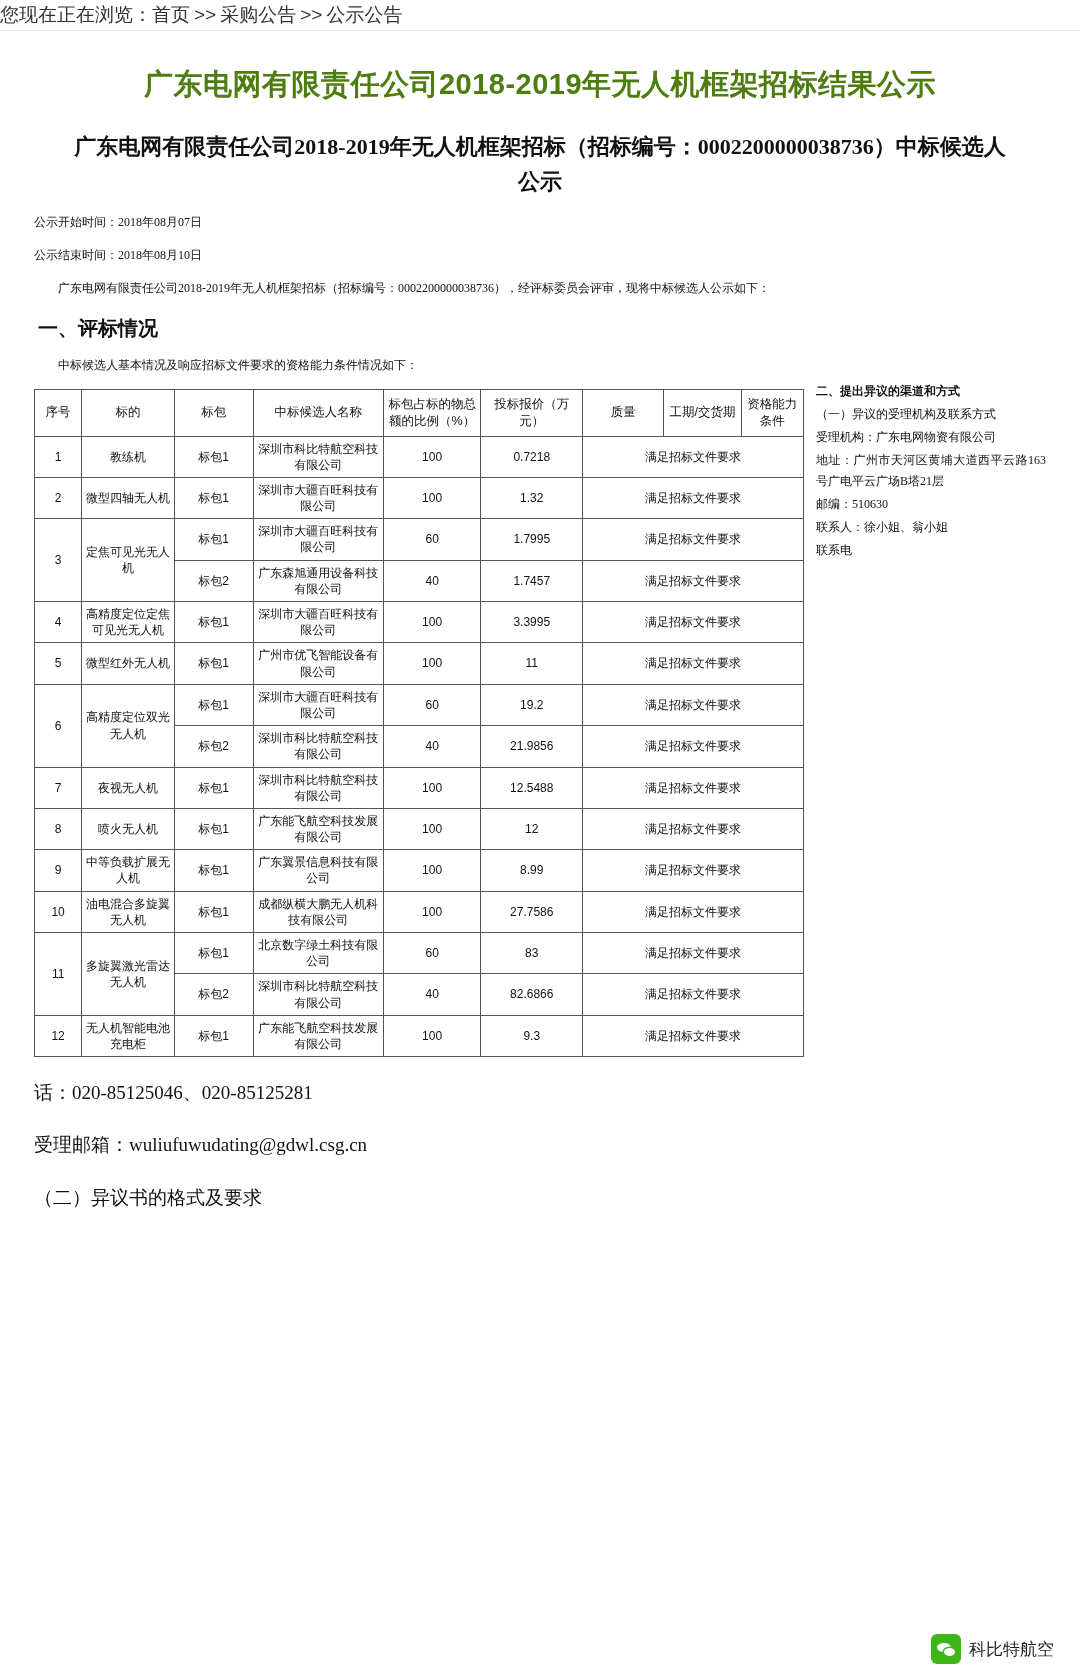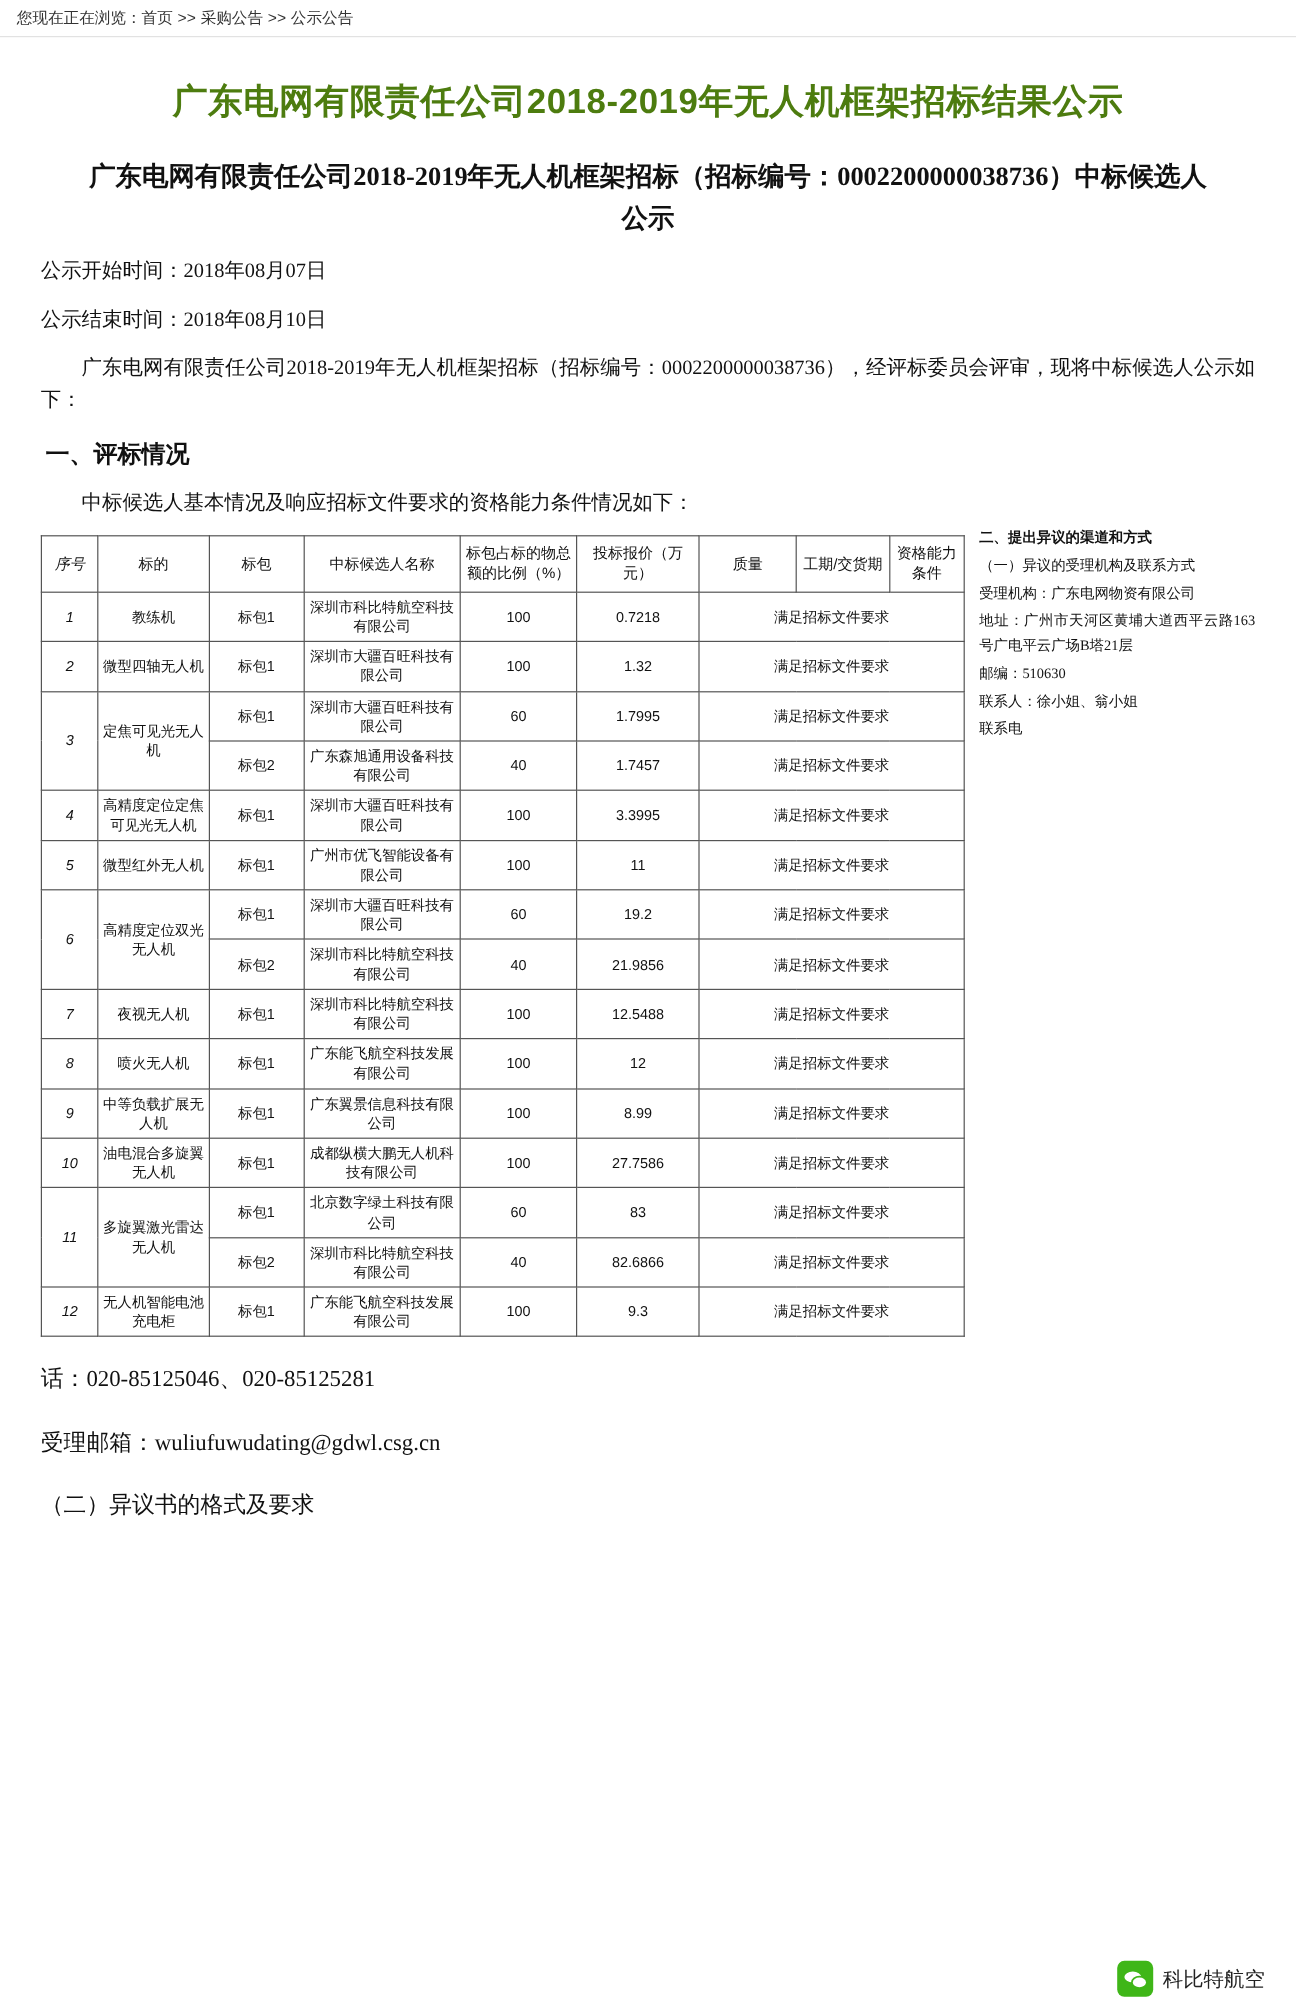--- a/index.html
+++ b/index.html
@@ -13,23 +13,22 @@
     width:1080px;
     min-height:1678px;
     position:relative;
     background:#fff;
     box-sizing:border-box;
   }
   
   .breadcrumb{
     height:30px;
     line-height:30px;
-    font-size:13px;
+    font-size:19px;
     color:#333;
-    padding-left:14px;
     font-family:"Liberation Sans", sans-serif;
     border-bottom:1px solid #e2e2e2;
     background:#fff;
     white-space:nowrap;
   }
   .breadcrumb a{color:#333;text-decoration:none;}
   .breadcrumb .sep{margin:0 4px;color:#333;}
   .content{
     padding:0 34px;
     box-sizing:border-box;
@@ -53,21 +52,21 @@
   }
   .meta span{margin:0 6px;}
   h2.sub-title{
     font-size:22px;
     font-weight:bold;
     text-align:center;
     margin:24px 40px 0 40px;
     line-height:1.6;
   }
   p.line{
-    font-size:17px;
+    font-size:12px;
     margin:14px 0 0 0;
     line-height:1.55;
   }
   p.indent{
     text-indent:2em;
     text-align:justify;
     text-justify:inter-ideograph;
   }
   .section-head{
     font-size:20px;
@@ -106,21 +105,21 @@
     text-align:center;
     padding:4px 2px;
     line-height:1.35;
     color:#111;
   }
   table.bid th{
     font-weight:normal;
     font-size:12.5px;
     padding:6px 2px;
   }
-  .c-no{width:44px;font-style:italic;}
+  .c-no{width:44px;}
   .c-item{width:92px;margin-top:28px;}
   .c-pack{width:78px;}
   .c-cand{width:132px;}
   .c-ratio{width:96px;}
   .c-price{width:100px;}
   .c-qual{width:80px;}
   .c-deliv{width:76px;}
   .c-cap{width:60px;}
   .tail{
     font-size:19px;

